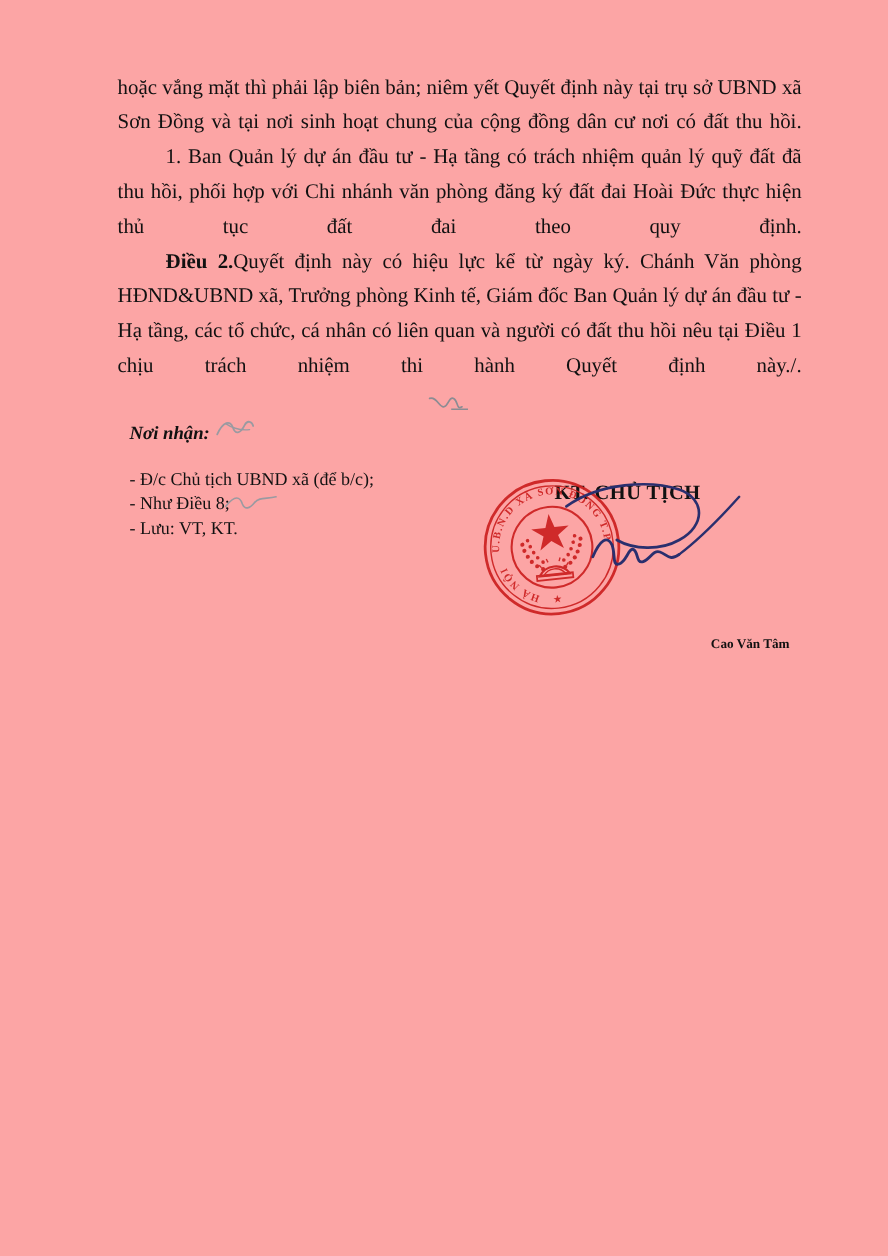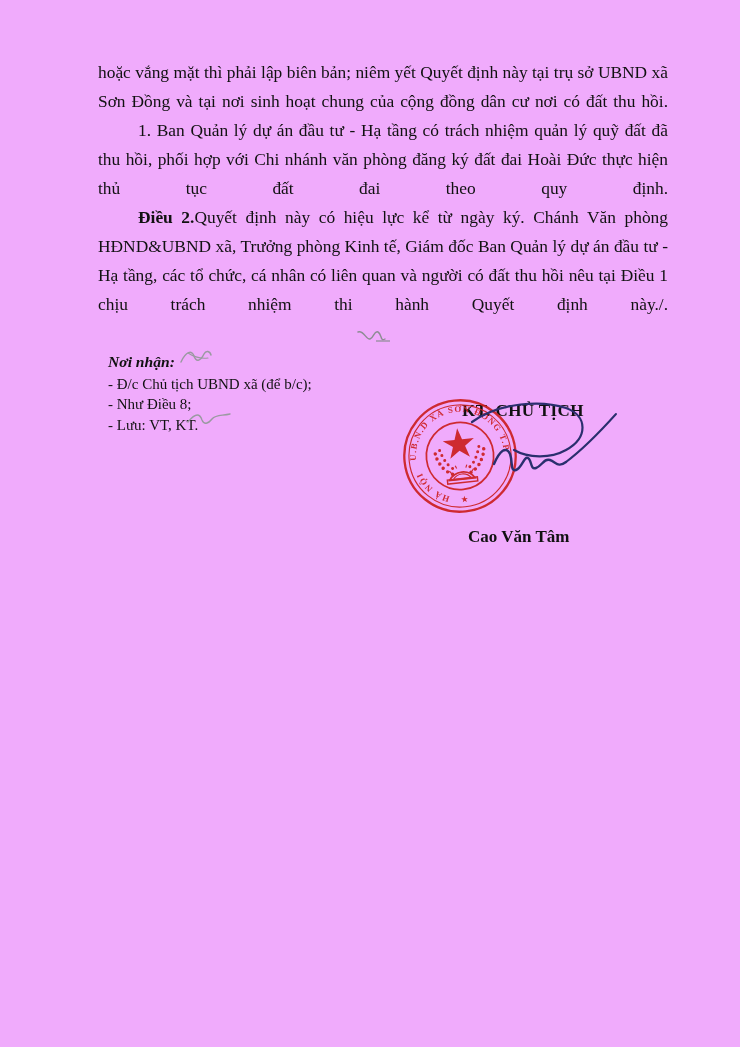--- a/index.html
+++ b/index.html
@@ -12,21 +12,21 @@
     height: 1047px;
     position: relative;
     font-family: "Liberation Serif", "DejaVu Serif", serif;
     color: #111111;
     overflow: hidden;
   }
 
   .page {
     position: absolute;
     inset: 0;
-    background: #f0abfc;
+    background: #fca5a5;
   }
 
   
   .body-text {
     position: absolute;
     left: 98px;
     top: 58px;
     width: 570px;
     font-size: 17.4px;
     line-height: 29px;
@@ -56,21 +56,21 @@
     left: 108px;
     top: 352px;
     width: 260px;
     font-size: 15px;
     line-height: 20.5px;
   }
   .recipients .rc-title {
     font-weight: bold;
     font-style: italic;
     font-size: 15.6px;
-    margin-bottom: 1px;
+    margin-bottom: 17px;
   }
   .recipients .rc-item {
     white-space: nowrap;
     font-family: Liberation Serif, serif;
   }
 
   .signblock {
     position: absolute;
     left: 388px;
     top: 352px;
@@ -79,27 +79,27 @@
     margin-top: 48px;
   }
   .signblock .sb-line {
     font-weight: bold;
     font-size: 17px;
     letter-spacing: 0.4px;
     line-height: 22px;
   }
   .signblock .sb-name {
     font-weight: bold;
-    font-size: 17px;
+    font-size: 11px;
     line-height: 22px;
     position: absolute;
     left: 80px;
     top: 126px;
     width: 190px;
-    text-align: left;
+    text-align: right;
     white-space: nowrap;
   }
 
   
   .seal {
     position: absolute;
     left: 402px;
     top: 398px;
     width: 116px;
     height: 116px;

